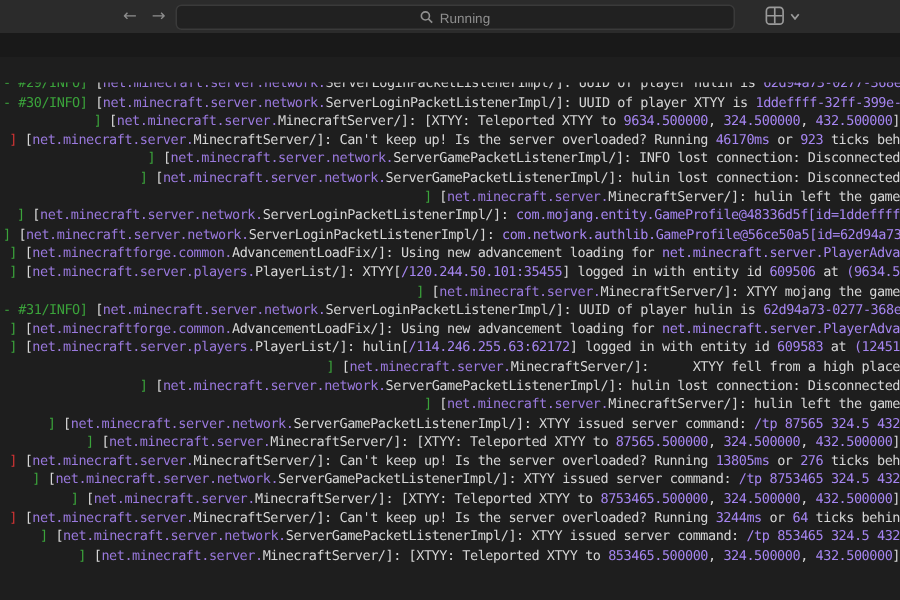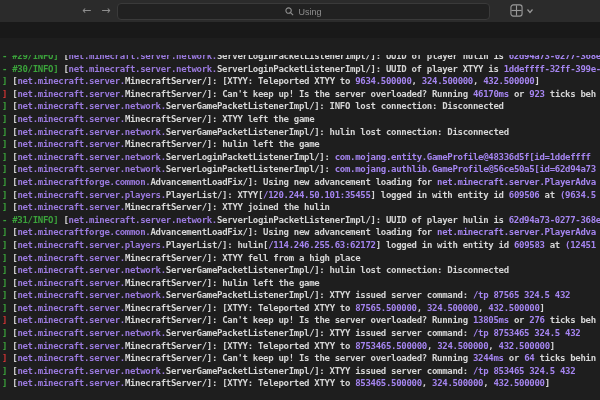--- a/index.html
+++ b/index.html
@@ -11,40 +11,40 @@
   .navbtn{color:#8d8d8d;font-family:"DejaVu Sans",sans-serif;font-size:11px;line-height:22px;cursor:default;}
   .searchbox{position:absolute;left:117px;right:110px;top:3px;height:15px;background:#212121;
              border:1px solid #3a3a3a;border-radius:4px;display:flex;align-items:center;justify-content:center;gap:4px;}
   .search-text{color:#8f8f8f;font-family:"Liberation Sans",sans-serif;font-size:9px;}
   .layout{position:absolute;right:66px;top:4px;display:flex;align-items:center;gap:3px;}
   
   .strip{position:absolute;top:22px;left:0;width:600px;height:16px;background:#191919;}
   
   .log-viewport{position:absolute;left:2px;right:0;top:55px;bottom:0;overflow:hidden;}
   .log-inner{margin-top:-5px;}
-  .log-line{height:12.6px;line-height:12.6px;white-space:pre;font-size:9px;font-weight:bold;
-            letter-spacing:-0.3px;overflow:hidden;}
+  .log-line{height:12.6px;line-height:12.6px;white-space:pre;font-size:9px;font-weight:normal;
+            letter-spacing:-0.3px;overflow:hidden;text-align:right;}
 </style>
 </head>
 <body>
 
 <div class="screen">
 
   <div class="titlebar">
     <div class="nav">
       <span class="navbtn">←</span>
       <span class="navbtn">→</span>
     </div>
 
     <div class="searchbox">
       <svg width="9" height="9" viewBox="0 0 10 10">
         <circle cx="4" cy="4" r="3" fill="none" stroke="#8f8f8f" stroke-width="1.2"></circle>
         <line x1="6.2" y1="6.2" x2="9" y2="9" stroke="#8f8f8f" stroke-width="1.2"></line>
       </svg>
-      <span class="search-text">Using</span>
+      <span class="search-text">Running</span>
     </div>
 
     <div class="layout">
       <svg width="13" height="13" viewBox="0 0 14 14">
         <rect x="1" y="1" width="12" height="12" rx="2.5" fill="none" stroke="#9a9a9a" stroke-width="1.2"></rect>
         <line x1="7" y1="1.5" x2="7" y2="12.5" stroke="#9a9a9a" stroke-width="1.2"></line>
         <line x1="1.5" y1="7" x2="12.5" y2="7" stroke="#9a9a9a" stroke-width="1.2"></line>
       </svg>
       <svg width="8" height="8" viewBox="0 0 8 8">
         <polyline points="1.5,2.5 4,5.5 6.5,2.5" fill="none" stroke="#9a9a9a" stroke-width="1.2"></polyline>
@@ -54,32 +54,31 @@
 
   <div class="strip"></div>
 
   <div class="log-viewport">
     <div class="log-inner" id="log">
         <div class="log-line"><span style="color: rgb(59, 163, 59);">- #29/INFO] </span><span style="color: rgb(214, 214, 214);">[</span><span style="color: rgb(154, 121, 221);">net.minecraft.server.network.</span><span style="color: rgb(214, 214, 214);">ServerLoginPacketListenerImpl/]: </span><span style="color: rgb(214, 214, 214);">UUID of player hulin is </span><span style="color: rgb(165, 133, 240);">62d94a73-0277-368e</span></div>
         <div class="log-line"><span style="color: rgb(59, 163, 59);">- #30/INFO] </span><span style="color: rgb(214, 214, 214);">[</span><span style="color: rgb(154, 121, 221);">net.minecraft.server.network.</span><span style="color: rgb(214, 214, 214);">ServerLoginPacketListenerImpl/]: </span><span style="color: rgb(214, 214, 214);">UUID of player XTYY is </span><span style="color: rgb(165, 133, 240);">1ddeffff-32ff-399e-</span></div>
         <div class="log-line"><span style="color: rgb(59, 163, 59);">] </span><span style="color: rgb(214, 214, 214);">[</span><span style="color: rgb(154, 121, 221);">net.minecraft.server.</span><span style="color: rgb(214, 214, 214);">MinecraftServer/]: </span><span style="color: rgb(214, 214, 214);">[XTYY: Teleported XTYY to </span><span style="color: rgb(165, 133, 240);">9634.500000</span><span style="color: rgb(214, 214, 214);">, </span><span style="color: rgb(165, 133, 240);">324.500000</span><span style="color: rgb(214, 214, 214);">, </span><span style="color: rgb(165, 133, 240);">432.500000</span><span style="color: rgb(214, 214, 214);">]</span></div>
         <div class="log-line"><span style="color: rgb(209, 52, 52);">] </span><span style="color: rgb(214, 214, 214);">[</span><span style="color: rgb(154, 121, 221);">net.minecraft.server.</span><span style="color: rgb(214, 214, 214);">MinecraftServer/]: </span><span style="color: rgb(214, 214, 214);">Can't keep up! Is the server overloaded? Running </span><span style="color: rgb(165, 133, 240);">46170ms</span><span style="color: rgb(214, 214, 214);"> or </span><span style="color: rgb(165, 133, 240);">923</span><span style="color: rgb(214, 214, 214);"> ticks beh</span></div>
         <div class="log-line"><span style="color: rgb(59, 163, 59);">] </span><span style="color: rgb(214, 214, 214);">[</span><span style="color: rgb(154, 121, 221);">net.minecraft.server.network.</span><span style="color: rgb(214, 214, 214);">ServerGamePacketListenerImpl/]: </span><span style="color: rgb(214, 214, 214);">INFO lost connection: Disconnected</span></div>
-        <div class="log-line"><span style="color: rgb(59, 163, 59);">] </span><span style="color: rgb(214, 214, 214);">[</span><span style="color: rgb(154, 121, 221);">net.minecraft.server.</span><span style="color: rgb(214, 214, 214);">MinecraftServer/]: </span><span style="color: rgb(214, 214, 214);">XTYY left the game</span></div>
         <div class="log-line"><span style="color: rgb(59, 163, 59);">] </span><span style="color: rgb(214, 214, 214);">[</span><span style="color: rgb(154, 121, 221);">net.minecraft.server.network.</span><span style="color: rgb(214, 214, 214);">ServerGamePacketListenerImpl/]: </span><span style="color: rgb(214, 214, 214);">hulin lost connection: Disconnected</span></div>
         <div class="log-line"><span style="color: rgb(59, 163, 59);">] </span><span style="color: rgb(214, 214, 214);">[</span><span style="color: rgb(154, 121, 221);">net.minecraft.server.</span><span style="color: rgb(214, 214, 214);">MinecraftServer/]: </span><span style="color: rgb(214, 214, 214);">hulin left the game</span></div>
         <div class="log-line"><span style="color: rgb(59, 163, 59);">] </span><span style="color: rgb(214, 214, 214);">[</span><span style="color: rgb(154, 121, 221);">net.minecraft.server.network.</span><span style="color: rgb(214, 214, 214);">ServerLoginPacketListenerImpl/]: </span><span style="color: rgb(165, 133, 240);">com.mojang.entity.GameProfile@48336d5f[id=1ddeffff</span></div>
-        <div class="log-line"><span style="color: rgb(59, 163, 59);">] </span><span style="color: rgb(214, 214, 214);">[</span><span style="color: rgb(154, 121, 221);">net.minecraft.server.network.</span><span style="color: rgb(214, 214, 214);">ServerLoginPacketListenerImpl/]: </span><span style="color: rgb(165, 133, 240);">com.mojang.authlib.GameProfile@56ce50a5[id=62d94a73</span></div>
+        <div class="log-line"><span style="color: rgb(59, 163, 59);">] </span><span style="color: rgb(214, 214, 214);">[</span><span style="color: rgb(154, 121, 221);">net.minecraft.server.network.</span><span style="color: rgb(214, 214, 214);">ServerLoginPacketListenerImpl/]: </span><span style="color: rgb(165, 133, 240);">com.network.authlib.GameProfile@56ce50a5[id=62d94a73</span></div>
         <div class="log-line"><span style="color: rgb(59, 163, 59);">] </span><span style="color: rgb(214, 214, 214);">[</span><span style="color: rgb(154, 121, 221);">net.minecraftforge.common.</span><span style="color: rgb(214, 214, 214);">AdvancementLoadFix/]: </span><span style="color: rgb(214, 214, 214);">Using new advancement loading for </span><span style="color: rgb(165, 133, 240);">net.minecraft.server.PlayerAdva</span></div>
         <div class="log-line"><span style="color: rgb(59, 163, 59);">] </span><span style="color: rgb(214, 214, 214);">[</span><span style="color: rgb(154, 121, 221);">net.minecraft.server.players.</span><span style="color: rgb(214, 214, 214);">PlayerList/]: </span><span style="color: rgb(214, 214, 214);">XTYY[</span><span style="color: rgb(165, 133, 240);">/120.244.50.101:35455</span><span style="color: rgb(214, 214, 214);">] logged in with entity id </span><span style="color: rgb(165, 133, 240);">609506</span><span style="color: rgb(214, 214, 214);"> at </span><span style="color: rgb(165, 133, 240);">(9634.5</span></div>
-        <div class="log-line"><span style="color: rgb(59, 163, 59);">] </span><span style="color: rgb(214, 214, 214);">[</span><span style="color: rgb(154, 121, 221);">net.minecraft.server.</span><span style="color: rgb(214, 214, 214);">MinecraftServer/]: </span><span style="color: rgb(214, 214, 214);">XTYY joined the hulin</span></div>
+        <div class="log-line"><span style="color: rgb(59, 163, 59);">] </span><span style="color: rgb(214, 214, 214);">[</span><span style="color: rgb(154, 121, 221);">net.minecraft.server.</span><span style="color: rgb(214, 214, 214);">MinecraftServer/]: </span><span style="color: rgb(214, 214, 214);">XTYY mojang the game</span></div>
         <div class="log-line"><span style="color: rgb(59, 163, 59);">- #31/INFO] </span><span style="color: rgb(214, 214, 214);">[</span><span style="color: rgb(154, 121, 221);">net.minecraft.server.network.</span><span style="color: rgb(214, 214, 214);">ServerLoginPacketListenerImpl/]: </span><span style="color: rgb(214, 214, 214);">UUID of player hulin is </span><span style="color: rgb(165, 133, 240);">62d94a73-0277-368e</span></div>
         <div class="log-line"><span style="color: rgb(59, 163, 59);">] </span><span style="color: rgb(214, 214, 214);">[</span><span style="color: rgb(154, 121, 221);">net.minecraftforge.common.</span><span style="color: rgb(214, 214, 214);">AdvancementLoadFix/]: </span><span style="color: rgb(214, 214, 214);">Using new advancement loading for </span><span style="color: rgb(165, 133, 240);">net.minecraft.server.PlayerAdva</span></div>
         <div class="log-line"><span style="color: rgb(59, 163, 59);">] </span><span style="color: rgb(214, 214, 214);">[</span><span style="color: rgb(154, 121, 221);">net.minecraft.server.players.</span><span style="color: rgb(214, 214, 214);">PlayerList/]: </span><span style="color: rgb(214, 214, 214);">hulin[</span><span style="color: rgb(165, 133, 240);">/114.246.255.63:62172</span><span style="color: rgb(214, 214, 214);">] logged in with entity id </span><span style="color: rgb(165, 133, 240);">609583</span><span style="color: rgb(214, 214, 214);"> at </span><span style="color: rgb(165, 133, 240);">(12451</span></div>
-        <div class="log-line"><span style="color: rgb(59, 163, 59);">] </span><span style="color: rgb(214, 214, 214);">[</span><span style="color: rgb(154, 121, 221);">net.minecraft.server.</span><span style="color: rgb(214, 214, 214);">MinecraftServer/]: </span><span style="color: rgb(214, 214, 214);">XTYY fell from a high place</span></div>
+        <div class="log-line"><span style="color: rgb(59, 163, 59);">] </span><span style="color: rgb(214, 214, 214);">[</span><span style="color: rgb(154, 121, 221);">net.minecraft.server.</span><span style="color: rgb(214, 214, 214);">MinecraftServer/]: </span><span style="color: rgb(214, 214, 214); margin-left: 24px;">XTYY fell from a high place</span></div>
         <div class="log-line"><span style="color: rgb(59, 163, 59);">] </span><span style="color: rgb(214, 214, 214);">[</span><span style="color: rgb(154, 121, 221);">net.minecraft.server.network.</span><span style="color: rgb(214, 214, 214);">ServerGamePacketListenerImpl/]: </span><span style="color: rgb(214, 214, 214);">hulin lost connection: Disconnected</span></div>
         <div class="log-line"><span style="color: rgb(59, 163, 59);">] </span><span style="color: rgb(214, 214, 214);">[</span><span style="color: rgb(154, 121, 221);">net.minecraft.server.</span><span style="color: rgb(214, 214, 214);">MinecraftServer/]: </span><span style="color: rgb(214, 214, 214);">hulin left the game</span></div>
         <div class="log-line"><span style="color: rgb(59, 163, 59);">] </span><span style="color: rgb(214, 214, 214);">[</span><span style="color: rgb(154, 121, 221);">net.minecraft.server.network.</span><span style="color: rgb(214, 214, 214);">ServerGamePacketListenerImpl/]: </span><span style="color: rgb(214, 214, 214);">XTYY issued server command: </span><span style="color: rgb(165, 133, 240);">/tp 87565 324.5 432</span></div>
         <div class="log-line"><span style="color: rgb(59, 163, 59);">] </span><span style="color: rgb(214, 214, 214);">[</span><span style="color: rgb(154, 121, 221);">net.minecraft.server.</span><span style="color: rgb(214, 214, 214);">MinecraftServer/]: </span><span style="color: rgb(214, 214, 214);">[XTYY: Teleported XTYY to </span><span style="color: rgb(165, 133, 240);">87565.500000</span><span style="color: rgb(214, 214, 214);">, </span><span style="color: rgb(165, 133, 240);">324.500000</span><span style="color: rgb(214, 214, 214);">, </span><span style="color: rgb(165, 133, 240);">432.500000</span><span style="color: rgb(214, 214, 214);">]</span></div>
         <div class="log-line"><span style="color: rgb(209, 52, 52);">] </span><span style="color: rgb(214, 214, 214);">[</span><span style="color: rgb(154, 121, 221);">net.minecraft.server.</span><span style="color: rgb(214, 214, 214);">MinecraftServer/]: </span><span style="color: rgb(214, 214, 214);">Can't keep up! Is the server overloaded? Running </span><span style="color: rgb(165, 133, 240);">13805ms</span><span style="color: rgb(214, 214, 214);"> or </span><span style="color: rgb(165, 133, 240);">276</span><span style="color: rgb(214, 214, 214);"> ticks beh</span></div>
         <div class="log-line"><span style="color: rgb(59, 163, 59);">] </span><span style="color: rgb(214, 214, 214);">[</span><span style="color: rgb(154, 121, 221);">net.minecraft.server.network.</span><span style="color: rgb(214, 214, 214);">ServerGamePacketListenerImpl/]: </span><span style="color: rgb(214, 214, 214);">XTYY issued server command: </span><span style="color: rgb(165, 133, 240);">/tp 8753465 324.5 432</span></div>
         <div class="log-line"><span style="color: rgb(59, 163, 59);">] </span><span style="color: rgb(214, 214, 214);">[</span><span style="color: rgb(154, 121, 221);">net.minecraft.server.</span><span style="color: rgb(214, 214, 214);">MinecraftServer/]: </span><span style="color: rgb(214, 214, 214);">[XTYY: Teleported XTYY to </span><span style="color: rgb(165, 133, 240);">8753465.500000</span><span style="color: rgb(214, 214, 214);">, </span><span style="color: rgb(165, 133, 240);">324.500000</span><span style="color: rgb(214, 214, 214);">, </span><span style="color: rgb(165, 133, 240);">432.500000</span><span style="color: rgb(214, 214, 214);">]</span></div>
         <div class="log-line"><span style="color: rgb(209, 52, 52);">] </span><span style="color: rgb(214, 214, 214);">[</span><span style="color: rgb(154, 121, 221);">net.minecraft.server.</span><span style="color: rgb(214, 214, 214);">MinecraftServer/]: </span><span style="color: rgb(214, 214, 214);">Can't keep up! Is the server overloaded? Running </span><span style="color: rgb(165, 133, 240);">3244ms</span><span style="color: rgb(214, 214, 214);"> or </span><span style="color: rgb(165, 133, 240);">64</span><span style="color: rgb(214, 214, 214);"> ticks behin</span></div>
         <div class="log-line"><span style="color: rgb(59, 163, 59);">] </span><span style="color: rgb(214, 214, 214);">[</span><span style="color: rgb(154, 121, 221);">net.minecraft.server.network.</span><span style="color: rgb(214, 214, 214);">ServerGamePacketListenerImpl/]: </span><span style="color: rgb(214, 214, 214);">XTYY issued server command: </span><span style="color: rgb(165, 133, 240);">/tp 853465 324.5 432</span></div>
         <div class="log-line"><span style="color: rgb(59, 163, 59);">] </span><span style="color: rgb(214, 214, 214);">[</span><span style="color: rgb(154, 121, 221);">net.minecraft.server.</span><span style="color: rgb(214, 214, 214);">MinecraftServer/]: </span><span style="color: rgb(214, 214, 214);">[XTYY: Teleported XTYY to </span><span style="color: rgb(165, 133, 240);">853465.500000</span><span style="color: rgb(214, 214, 214);">, </span><span style="color: rgb(165, 133, 240);">324.500000</span><span style="color: rgb(214, 214, 214);">, </span><span style="color: rgb(165, 133, 240);">432.500000</span><span style="color: rgb(214, 214, 214);">]</span></div>

